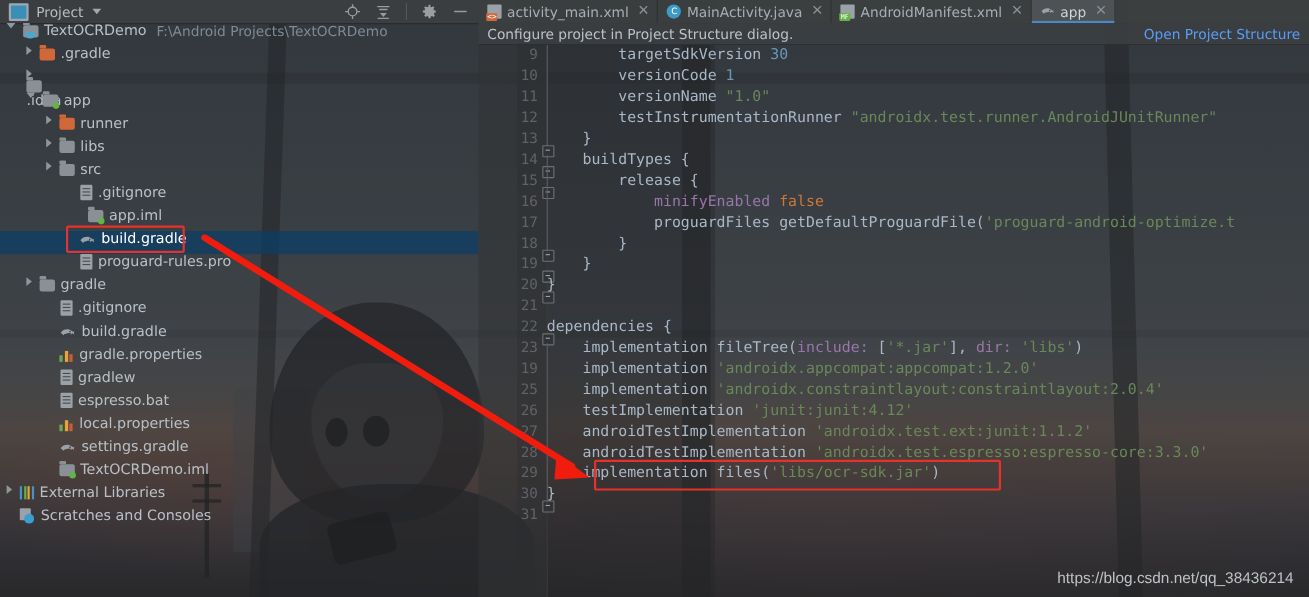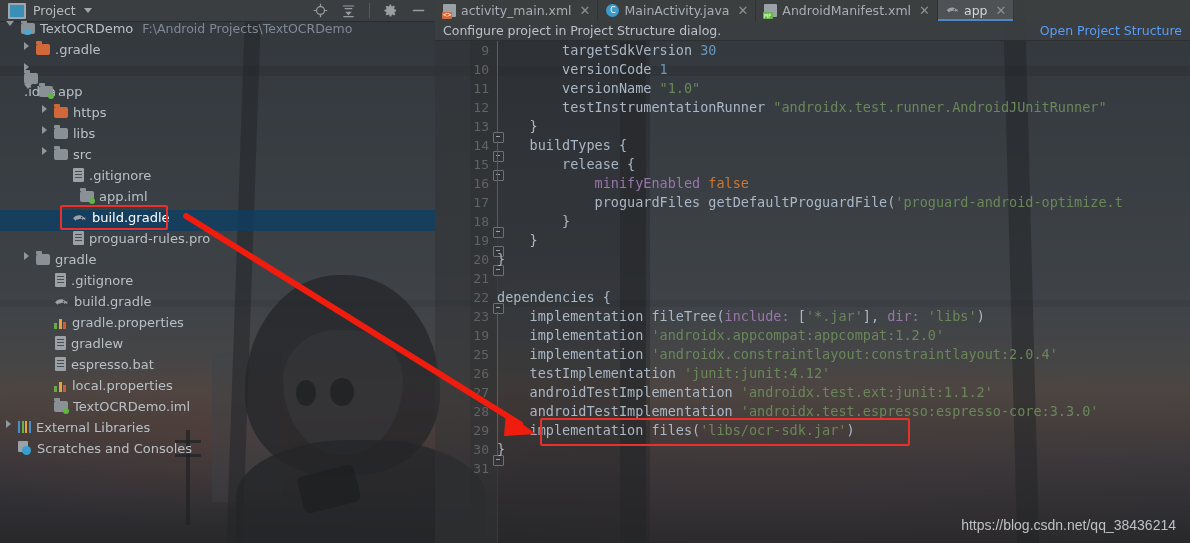--- a/index.html
+++ b/index.html
@@ -587,21 +587,21 @@
         <div class="trow" style="padding-left: 24px;">
           <span class="arrow open"></span>
           <span style="width:7px;display:inline-block"></span>
           <span class="ic ic-folder mod"></span>
           <span class="tname">app</span>
         </div>
         <div class="trow" style="padding-left: 42px;">
           <span class="arrow"></span>
           <span style="width:7px;display:inline-block"></span>
           <span class="ic ic-folder orange"></span>
-          <span class="tname">https</span>
+          <span class="tname">runner</span>
         </div>
         <div class="trow" style="padding-left: 42px;">
           <span class="arrow"></span>
           <span style="width:7px;display:inline-block"></span>
           <span class="ic ic-folder"></span>
           <span class="tname">libs</span>
         </div>
         <div class="trow" style="padding-left: 42px;">
           <span class="arrow"></span>
           <span style="width:7px;display:inline-block"></span>
@@ -674,20 +674,30 @@
           <span class="tname">espresso.bat</span>
         </div>
         <div class="trow" style="padding-left: 42px;">
           <span style="width:12px;display:inline-block"></span>
           <span class="ic ic-props">
             <i></i>
             <i></i>
             <i></i>
           </span>
           <span class="tname">local.properties</span>
+        </div>
+        <div class="trow" style="padding-left: 42px;">
+          <span style="width:12px;display:inline-block"></span>
+          <span class="ic ic-gradle">
+            <svg width="15" height="11" viewBox="0 0 16 12">
+              <path d="M1 7c2-3 6-4 9-3 1.4.5 2.6 1.4 3.4 2.2l1.3-.6-.6 1.5c.3.6.4 1.2.3 1.8-.6-.7-1.4-1.2-2.3-1.4l-.7 1.6-.8-1.7c-1.5-.2-3 .1-4.3.8L5 8.3 3.6 9.6 2.4 8.2 1 7z" fill="#9aa1a7"></path>
+              <circle cx="10.3" cy="6" r=".8" fill="#3c3f41"></circle>
+            </svg>
+          </span>
+          <span class="tname">settings.gradle</span>
         </div>
         <div class="trow" style="padding-left: 42px;">
           <span style="width:12px;display:inline-block"></span>
           <span class="ic ic-folder mod"></span>
           <span class="tname">TextOCRDemo.iml</span>
         </div>
         <div class="trow" style="padding-left: 6px;">
           <span class="arrow"></span>
           <span style="width:7px;display:inline-block"></span>
           <span class="ic ic-libs">

